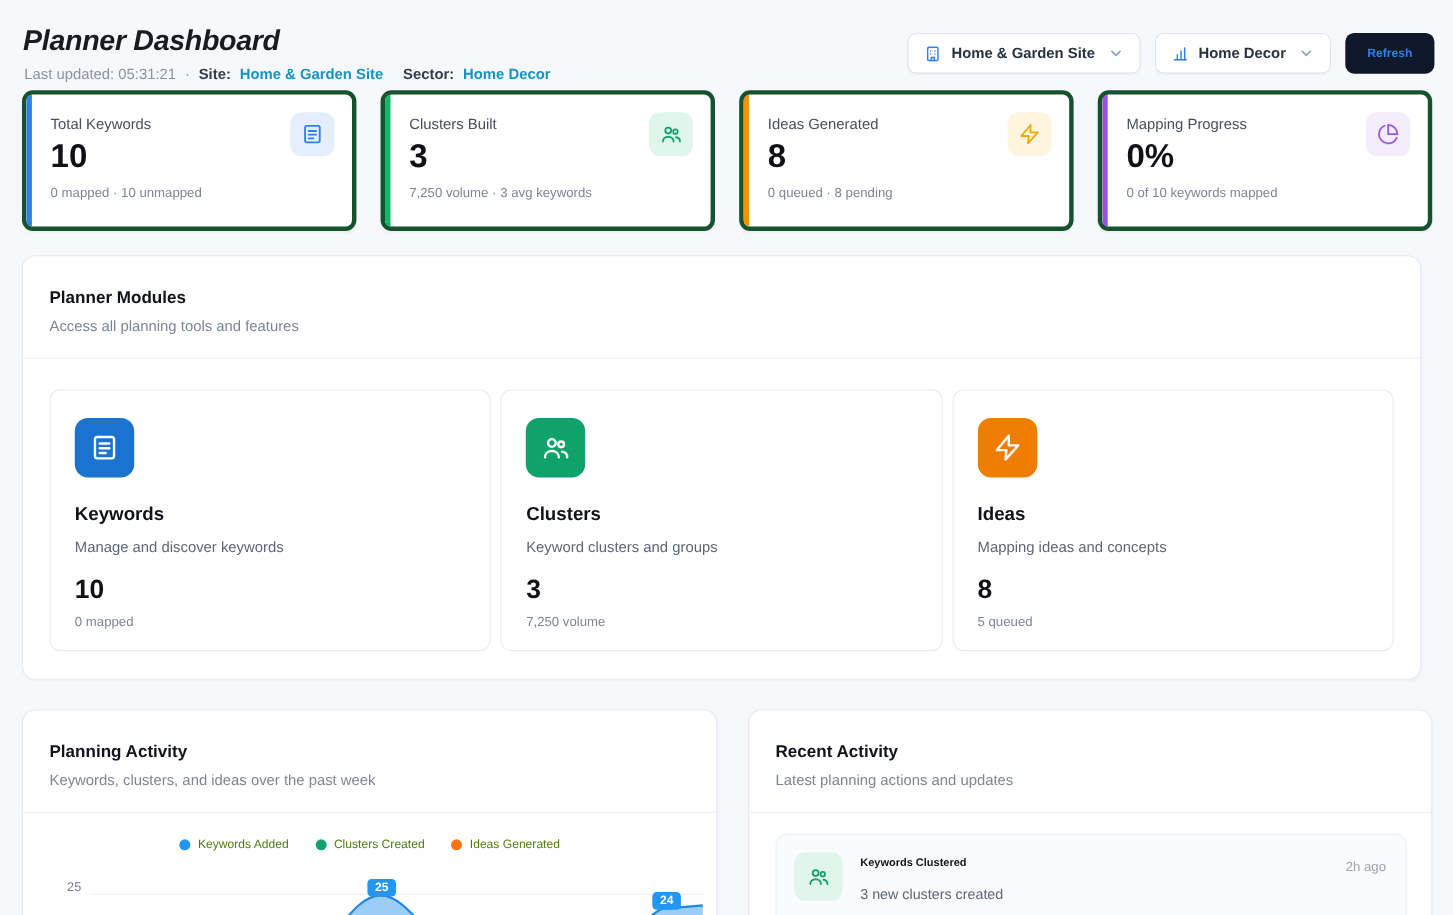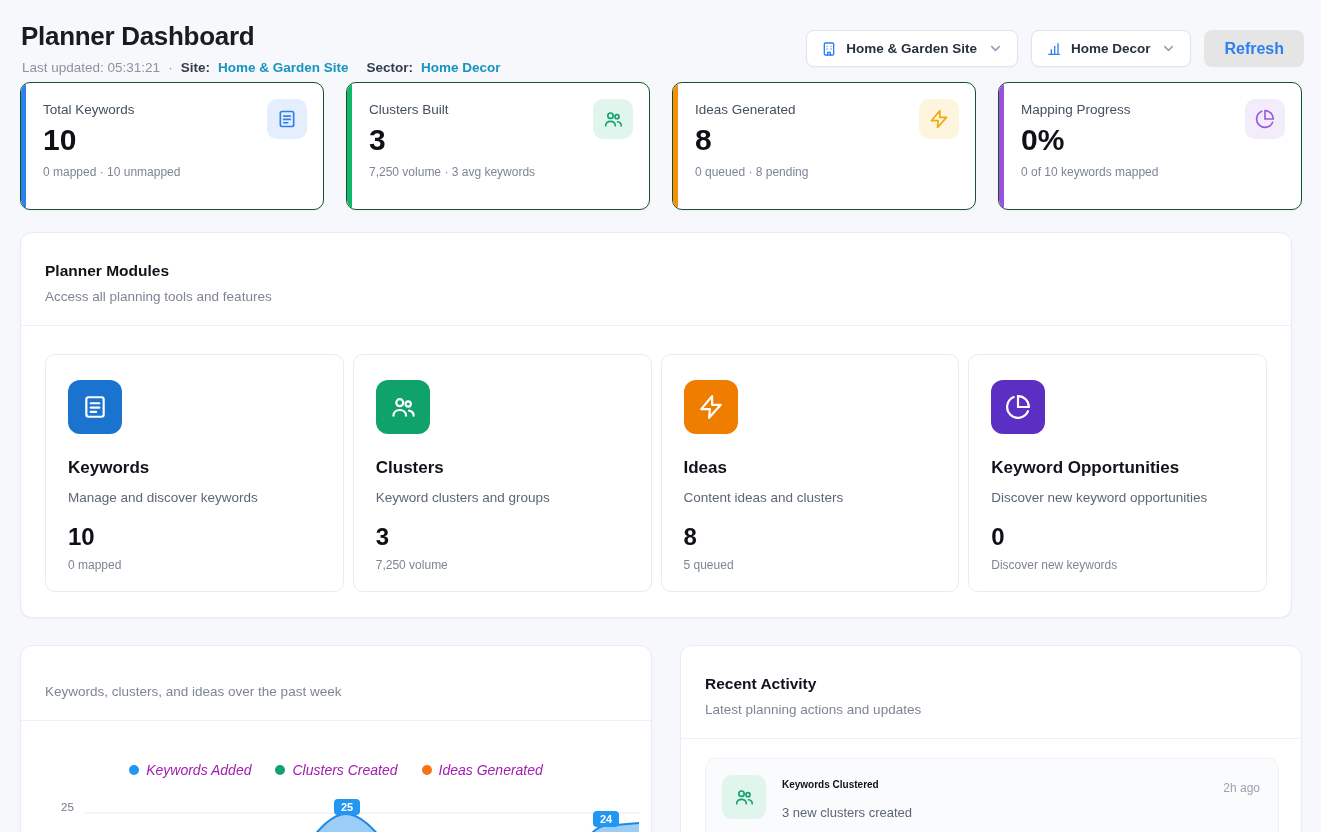--- a/index.html
+++ b/index.html
@@ -5,37 +5,37 @@
   * { margin:0; padding:0; box-sizing:border-box; }
   html,body { width:1321px; height:832px; }
   body {
     font-family:"Liberation Sans","DejaVu Sans",sans-serif;
     background:#f6f8fb; color:#10131a;
     position:relative; overflow:hidden;
   }
   svg{display:block;}
 
   
-  .page-title{position:absolute; left:21px; top:21px; font-size:26px; font-weight:bold; color:#171b22; letter-spacing:-0.3px;}
+  .page-title{position:absolute; left:21px; top:21px; font-size:26px; font-weight:bold; color:#171b22; letter-spacing:-0.3px;font-style:italic;}
   .meta{position:absolute; left:22px; top:60px; font-size:13.5px; color:#8b93a2; display:flex; align-items:center; gap:8px; white-space:nowrap;}
   .meta .meta-label{color:#323c4d; font-weight:bold;}
   .meta .meta-link{color:#1693bf; font-weight:bold; cursor:pointer;}
   .meta .meta-gap{margin-left:10px;}
   .controls{position:absolute; top:30px; right:17px; display:flex; gap:13px; align-items:center;}
   .selector{display:flex; align-items:center; gap:9px; background:#fff; border:1px solid #dde4ee;
     border-radius:8px; padding:0 14px; height:37px; font-size:13.5px; font-weight:bold; color:#28313f;
     cursor:pointer; font-family:inherit; box-shadow:0 1px 2px rgba(16,24,40,.03);}
   .selector .sel-icon{color:#2f80ed; display:flex;}
   .selector .chev{color:#8da0b9; display:flex; margin-left:2px;}
-  .refresh-btn{background:#e5e5e5; color:#2f80ed; border:none; border-radius:8px; height:37px;
-    padding:0 20px; font-size:16px; font-weight:bold; cursor:pointer; font-family:inherit;}
+  .refresh-btn{background:#0f172a; color:#2f80ed; border:none; border-radius:8px; height:37px;
+    padding:0 20px; font-size:11px; font-weight:bold; cursor:pointer; font-family:inherit;}
 
   
   .stats{position:absolute; left:20px; top:82px; width:1282px; display:flex; gap:22px;}
-  .stat-card{flex:1; background:#fff; border:1px solid #14532d; border-radius:10px; height:128px;
+  .stat-card{flex:1; background:#fff; border:4px solid #14532d; border-radius:10px; height:128px;
     position:relative; padding:19px 4px 0 22px; box-shadow:0 1px 2px rgba(16,24,40,.04); overflow:hidden;}
   .stat-card::before{content:""; position:absolute; left:0; top:0; bottom:0; width:5px;}
   .stat-card.blue::before{background:#2f80ed;}
   .stat-card.green::before{background:#12b76a;}
   .stat-card.amber::before{background:#f79009;}
   .stat-card.purple::before{background:#9b51e0;}
   .stat-label{font-size:13.5px; color:#454f60;}
   .stat-value{font-size:30px; font-weight:bold; margin-top:6px; color:#0f1117;}
   .stat-detail{font-size:12px; color:#7d8595; margin-top:8px;}
   .stat-icon{position:absolute; right:16px; top:16px; width:40px; height:40px; border-radius:10px;
@@ -61,21 +61,21 @@
   .module-icon.purple{background:#5b2fc4;}
   .module-title{font-size:17px; font-weight:bold; margin-top:24px; color:#10131a;}
   .module-desc{font-size:13.5px; color:#5c6677; margin-top:12px;}
   .module-value{font-size:24px; font-weight:bold; margin-top:18px; color:#0f1117;}
   .module-detail{font-size:12px; color:#7d8595; margin-top:7px;}
 
   
   .activity-panel{left:20px; top:645px; width:632px; height:230px;}
   .recent-panel{left:680px; top:645px; width:622px; height:230px;}
   .legend{position:absolute; left:0; right:0; top:116px; display:flex; justify-content:center; gap:24px;}
-  .legend-item{display:flex; align-items:center; gap:7px; font-size:14px; color:#a21caf;font-style:italic;}
+  .legend-item{display:flex; align-items:center; gap:7px; font-size:11px; color:#4d7c0f;}
   .legend-dot{width:10px; height:10px; border-radius:50%;}
   .legend-dot.blue{background:#2196f3;}
   .legend-dot.green{background:#12a36d;}
   .legend-dot.orange{background:#f97316;}
   .y-tick{position:absolute; left:40px; top:155px; font-size:11.5px; color:#6f7888;}
   .chart-svg{position:absolute; left:62px; top:150px;}
   .point-badge{position:absolute; background:#2196f3; color:#fff; font-size:11px; font-weight:bold;
     padding:2px 7px; border-radius:4px;}
   .badge-1{left:313px; top:153px;}
   .badge-2{left:572px; top:165px;}
@@ -232,42 +232,31 @@
       <div class="module-detail">7,250 volume</div>
     </div>
 
     <div class="module-card">
       <div class="module-icon amber">
         <svg width="26" height="26" viewBox="0 0 24 24" fill="none" stroke="currentColor" stroke-width="2" stroke-linejoin="round">
             <polygon points="13 2 3 14 11 14 10.2 22 21 10 13 10 13 2"></polygon>
           </svg>
       </div>
       <div class="module-title">Ideas</div>
-      <div class="module-desc">Content ideas and clusters</div>
+      <div class="module-desc">Mapping ideas and concepts</div>
       <div class="module-value">8</div>
       <div class="module-detail">5 queued</div>
     </div>
 
-    <div class="module-card">
-      <div class="module-icon purple">
-        <svg width="26" height="26" viewBox="0 0 24 24" fill="none" stroke="currentColor" stroke-width="2" stroke-linecap="round">
-            <path d="M21.2 15.9A10 10 0 1 1 8 2.8"></path>
-            <path d="M22 12A10 10 0 0 0 12 2v10z"></path>
-          </svg>
-      </div>
-      <div class="module-title">Keyword Opportunities</div>
-      <div class="module-desc">Discover new keyword opportunities</div>
-      <div class="module-value">0</div>
-      <div class="module-detail">Discover new keywords</div>
-    </div>
   </div>
 </div>
 
 <div class="panel activity-panel">
   <div class="panel-header">
+    <div class="panel-title">Planning Activity</div>
     <div class="panel-sub">Keywords, clusters, and ideas over the past week</div>
   </div>
   <div class="panel-divider"></div>
 
   <div class="legend">
     <div class="legend-item">
       <span class="legend-dot blue"></span>
       <span>Keywords Added</span>
     </div>
     <div class="legend-item">

